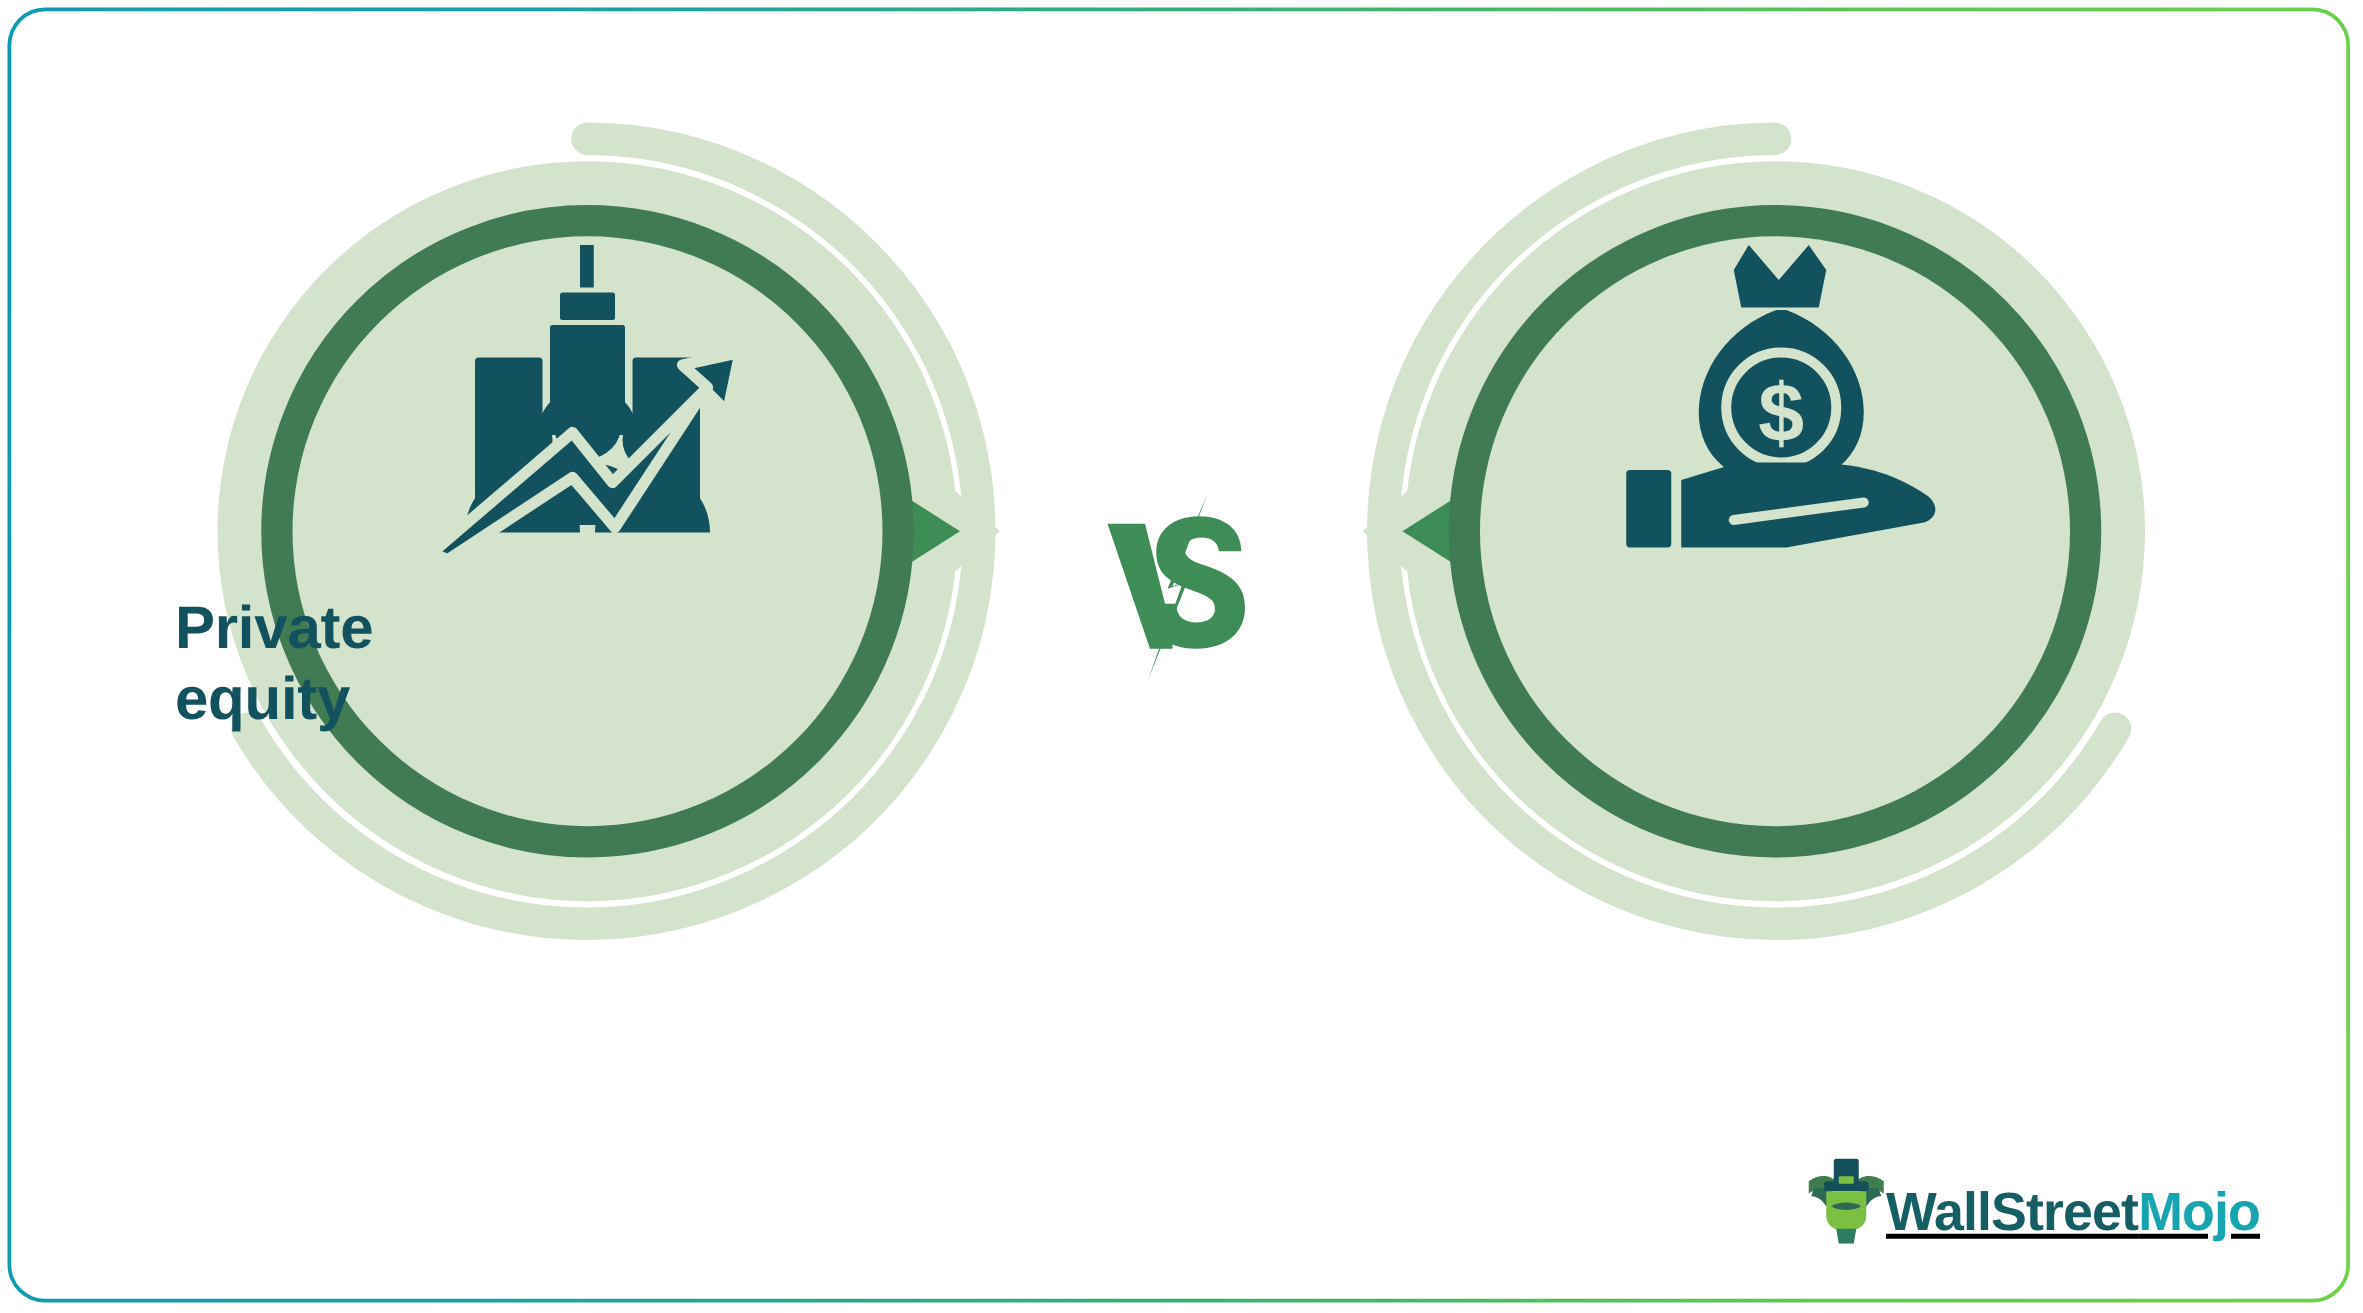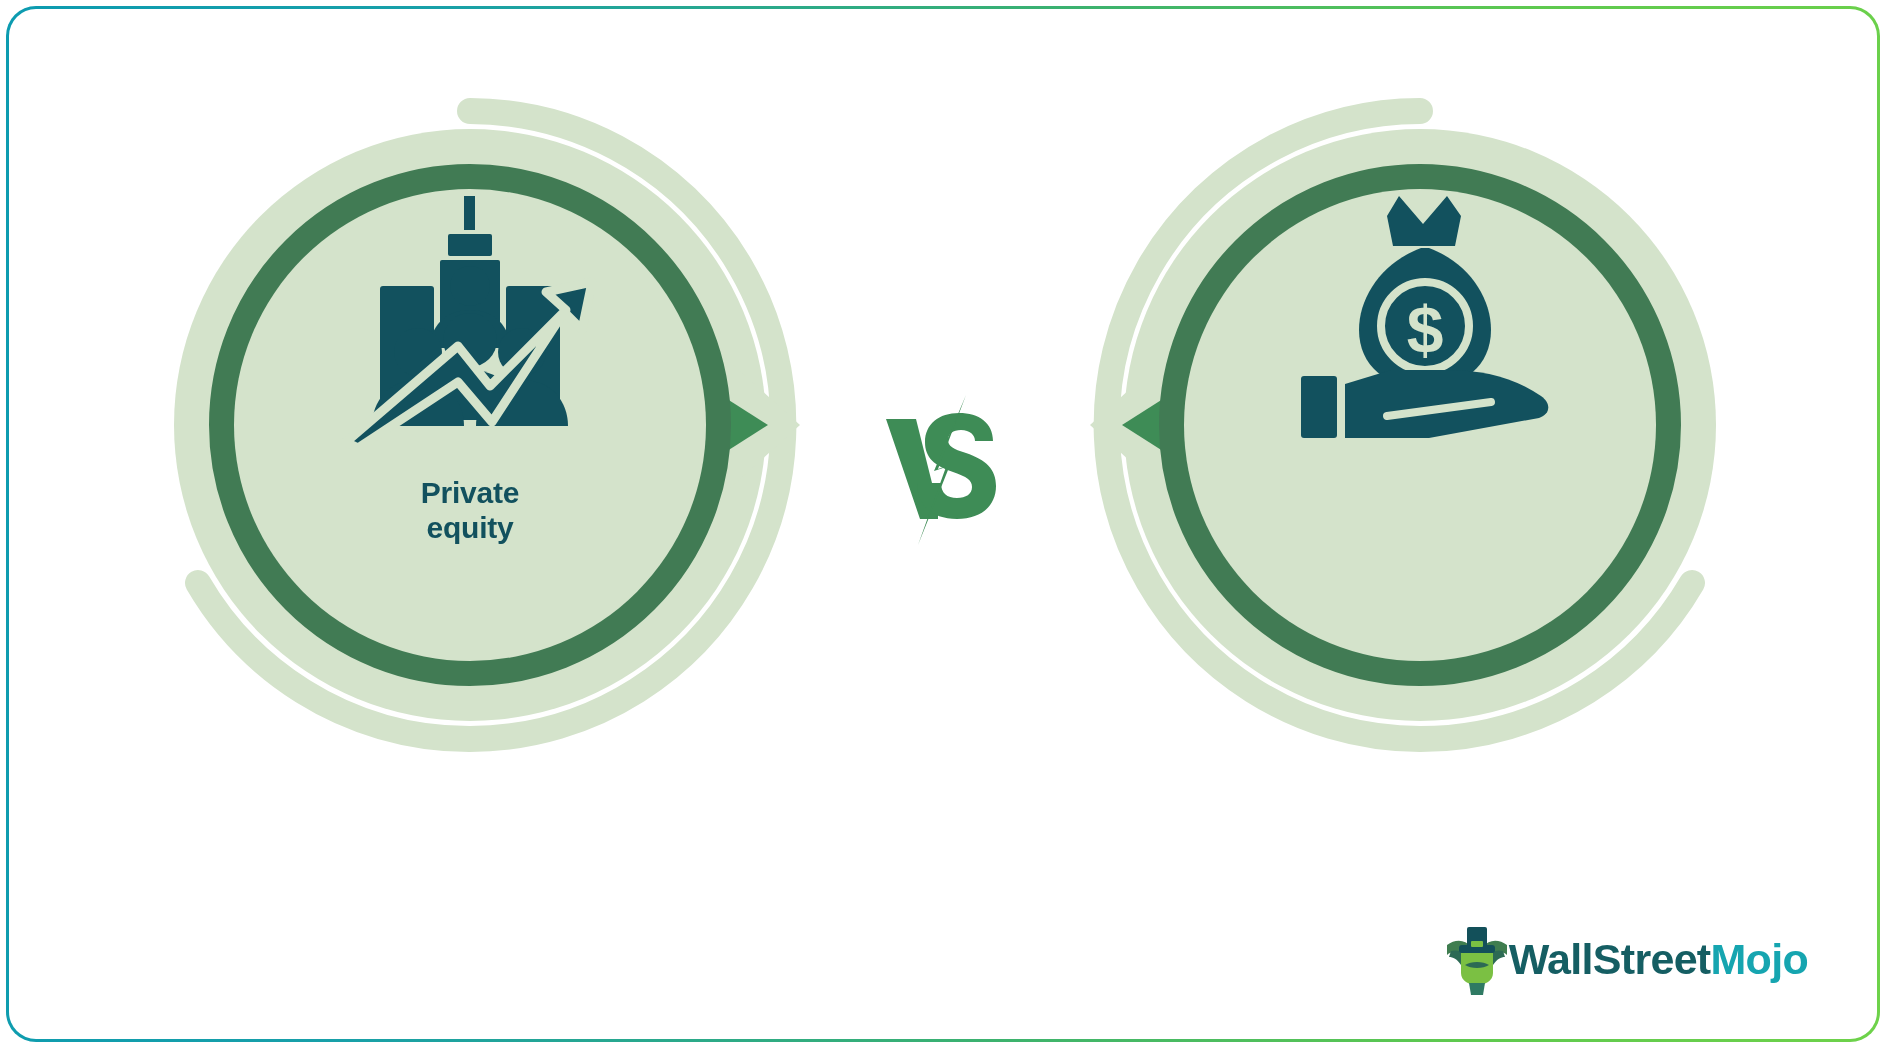--- a/index.html
+++ b/index.html
@@ -56,23 +56,22 @@
     position: absolute;
     left: 0; top: 0;
     width: 660px; height: 660px;
   }
 
   .badge-label {
     position: absolute;
     left: 0;
     top: 380px;
     width: 660px;
-    text-align: center;
     font-family: "Liberation Sans", sans-serif;
-    font-size: 30px;
+    font-size: 48px;
     font-weight: bold;
     line-height: 1.18;
     color: #12515e;
     letter-spacing: -0.2px;
     white-space: pre-line;
     z-index: 4;
   }
 
   .badge-icon {
     position: absolute;
@@ -90,23 +89,24 @@
     height: 150px;
     z-index: 5;
   }
 
   
   #logo {
     position: absolute;
     right: 82px;
     bottom: 55px;
     display: flex;
-    align-items: center;
+    align-items: flex-end;
     gap: 0;
     z-index: 5;
+    text-decoration: underline;
   }
   #logo .wordmark {
     font-family: "Liberation Sans", sans-serif;
     font-size: 43px;
     font-weight: bold;
     letter-spacing: -0.7px;
     white-space: nowrap;
   }
   #logo .wm-a { color: #155e63; }
   #logo .wm-b { color: #16a5b0; }

